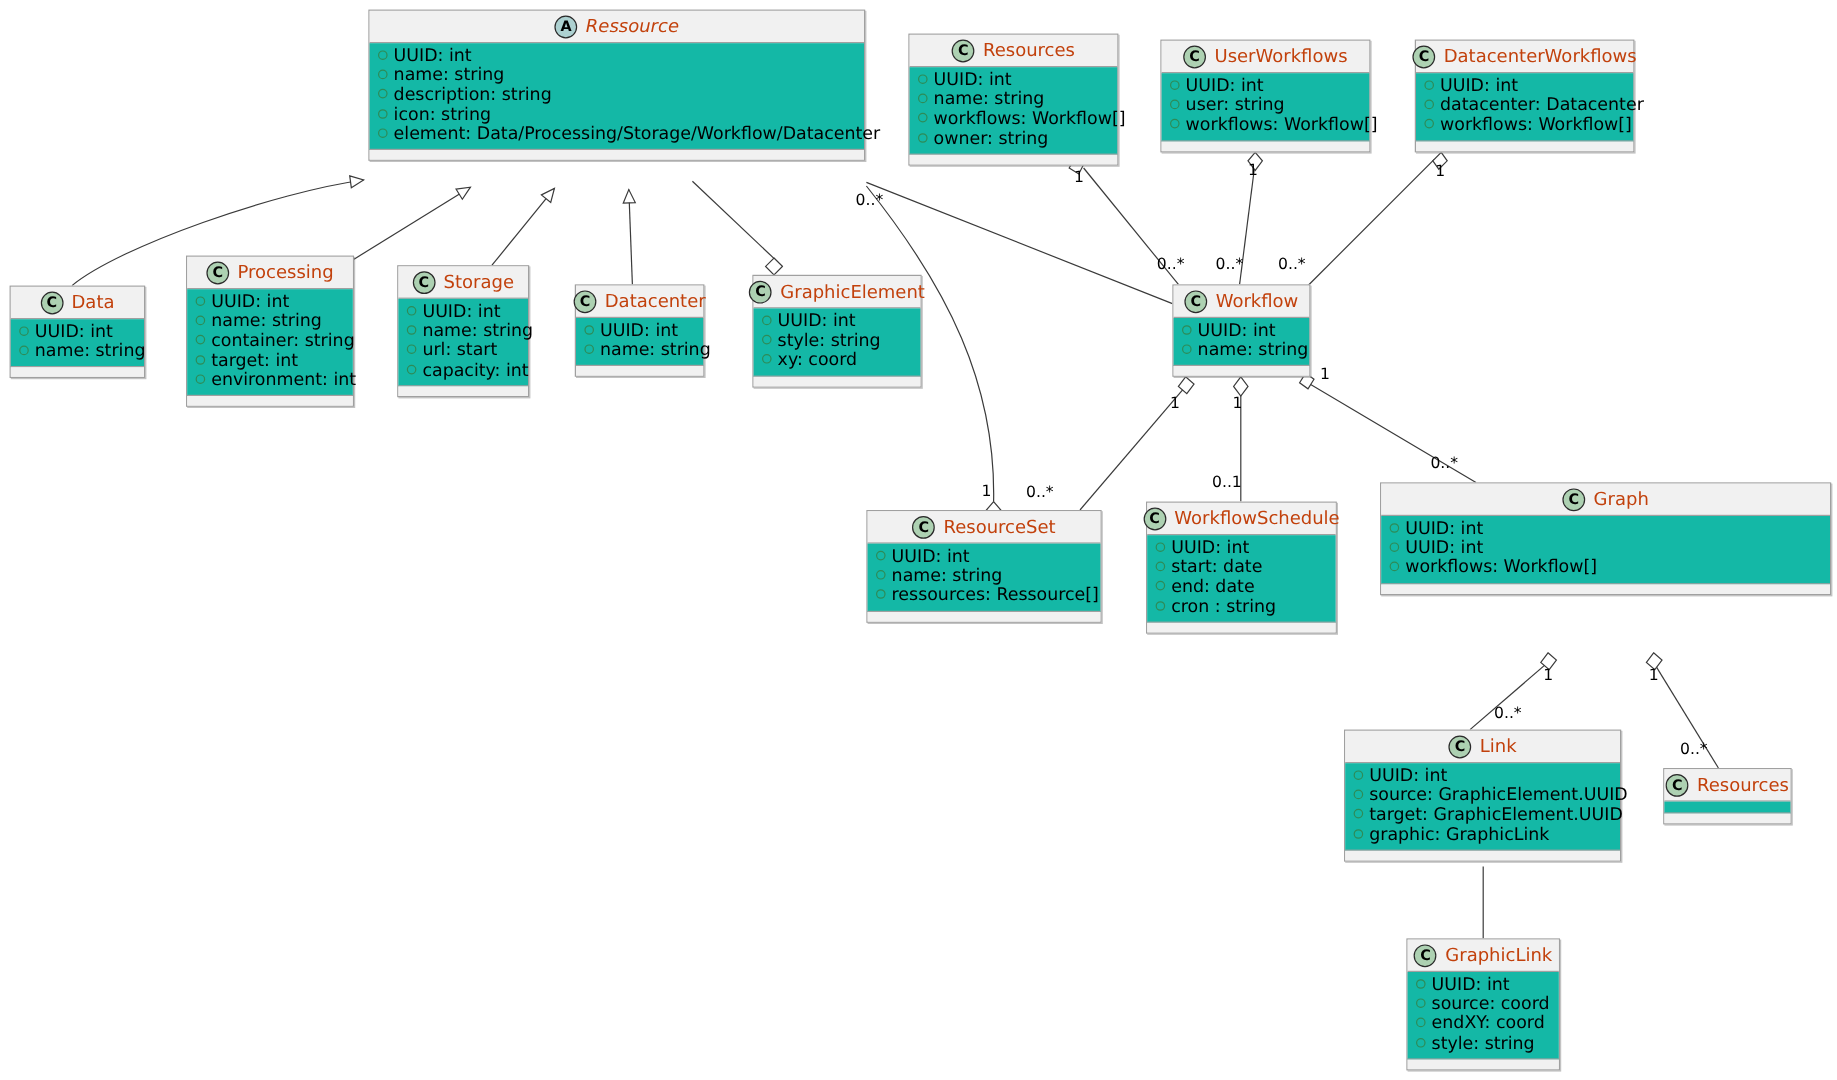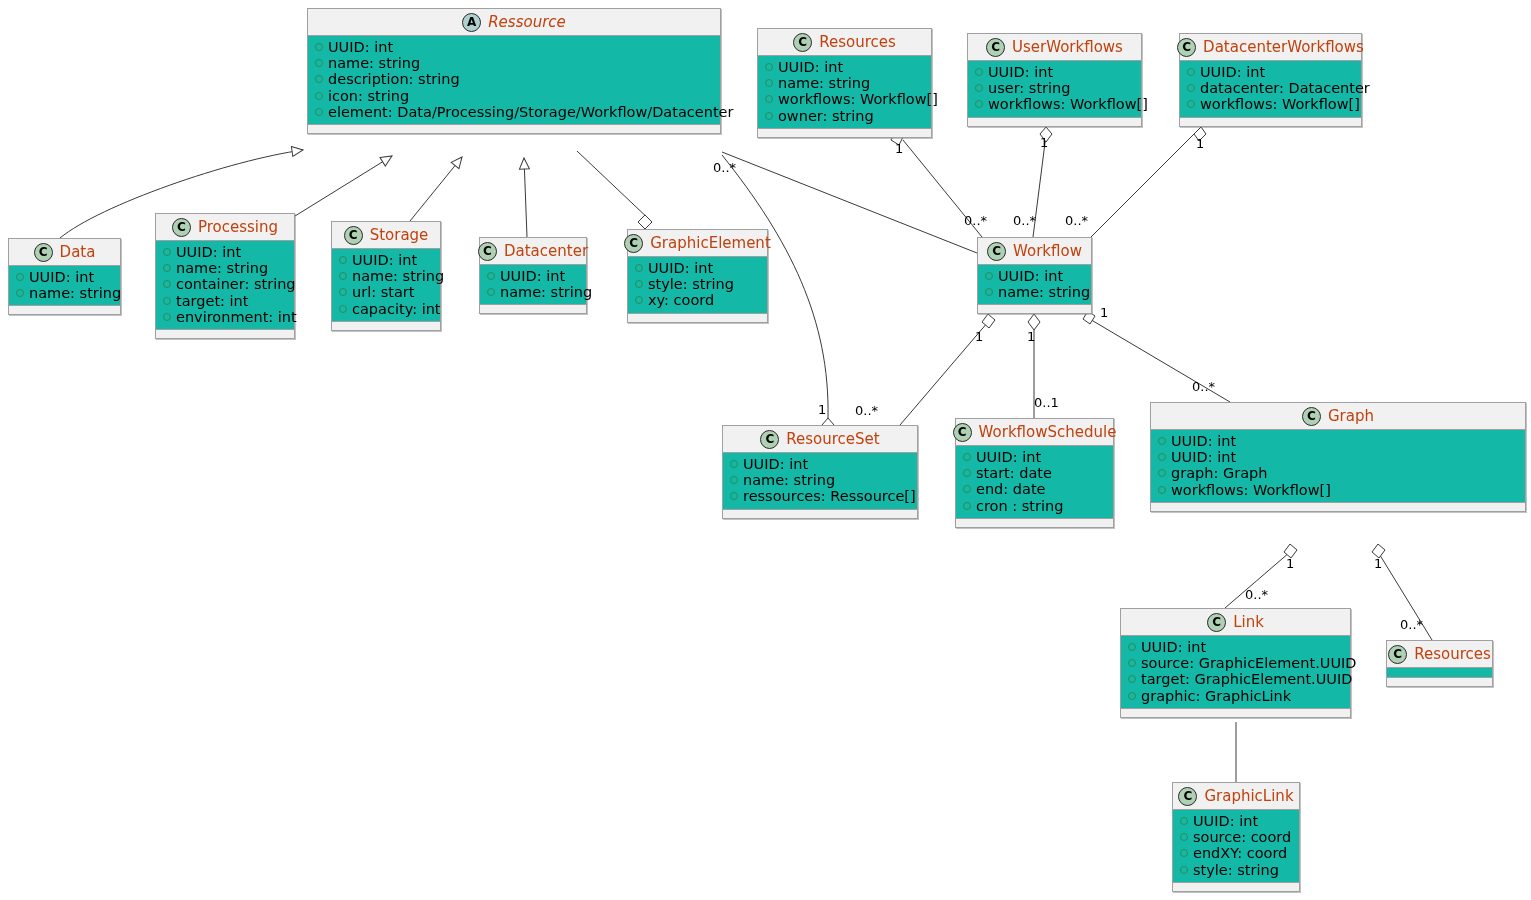--- a/index.html
+++ b/index.html
@@ -441,24 +441,20 @@
         <div class="attr">
           <span class="vis-dot"></span>
           <span>UUID: int</span>
         </div>
         <div class="attr">
           <span class="vis-dot"></span>
           <span>UUID: int</span>
         </div>
         <div class="attr">
           <span class="vis-dot"></span>
-          <span>graph: Graph</span>
-        </div>
-        <div class="attr">
-          <span class="vis-dot"></span>
           <span>workflows: Workflow[]</span>
         </div>
       </div>
       <div class="cls-foot"></div>
     </div>
     <div class="uml-class" style="left: 1120px; top: 608px; width: 231px;">
       <div class="cls-header">
         <span class="type-badge badge-class">C</span>
         <span class="cls-title">Link</span>
       </div>
@@ -519,20 +515,20 @@
     <div class="edge-label" style="left: 1040px; top: 136px;">1</div>
     <div class="edge-label" style="left: 1196px; top: 137px;">1</div>
     <div class="edge-label" style="left: 964px; top: 214px;">0..*</div>
     <div class="edge-label" style="left: 1013px; top: 214px;">0..*</div>
     <div class="edge-label" style="left: 1065px; top: 214px;">0..*</div>
     <div class="edge-label" style="left: 713px; top: 161px;">0..*</div>
     <div class="edge-label" style="left: 818px; top: 403px;">1</div>
     <div class="edge-label" style="left: 975px; top: 330px;">1</div>
     <div class="edge-label" style="left: 855px; top: 404px;">0..*</div>
     <div class="edge-label" style="left: 1027px; top: 330px;">1</div>
-    <div class="edge-label" style="left: 1010px; top: 396px; margin-left: 24px;">0..1</div>
+    <div class="edge-label" style="left: 1010px; top: 396px;">0..1</div>
     <div class="edge-label" style="left: 1100px; top: 306px;">1</div>
     <div class="edge-label" style="left: 1192px; top: 380px;">0..*</div>
     <div class="edge-label" style="left: 1286px; top: 557px;">1</div>
     <div class="edge-label" style="left: 1245px; top: 588px;">0..*</div>
     <div class="edge-label" style="left: 1374px; top: 557px;">1</div>
     <div class="edge-label" style="left: 1400px; top: 618px;">0..*</div>
   </div>
 
 </body></html>

